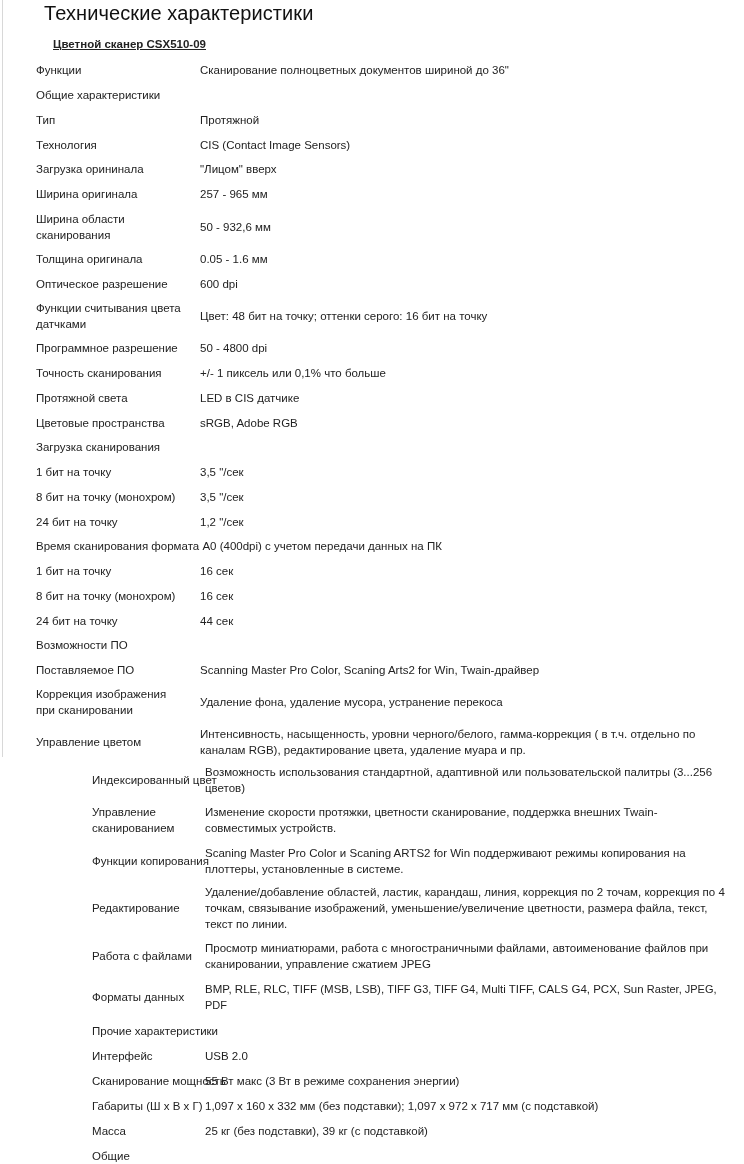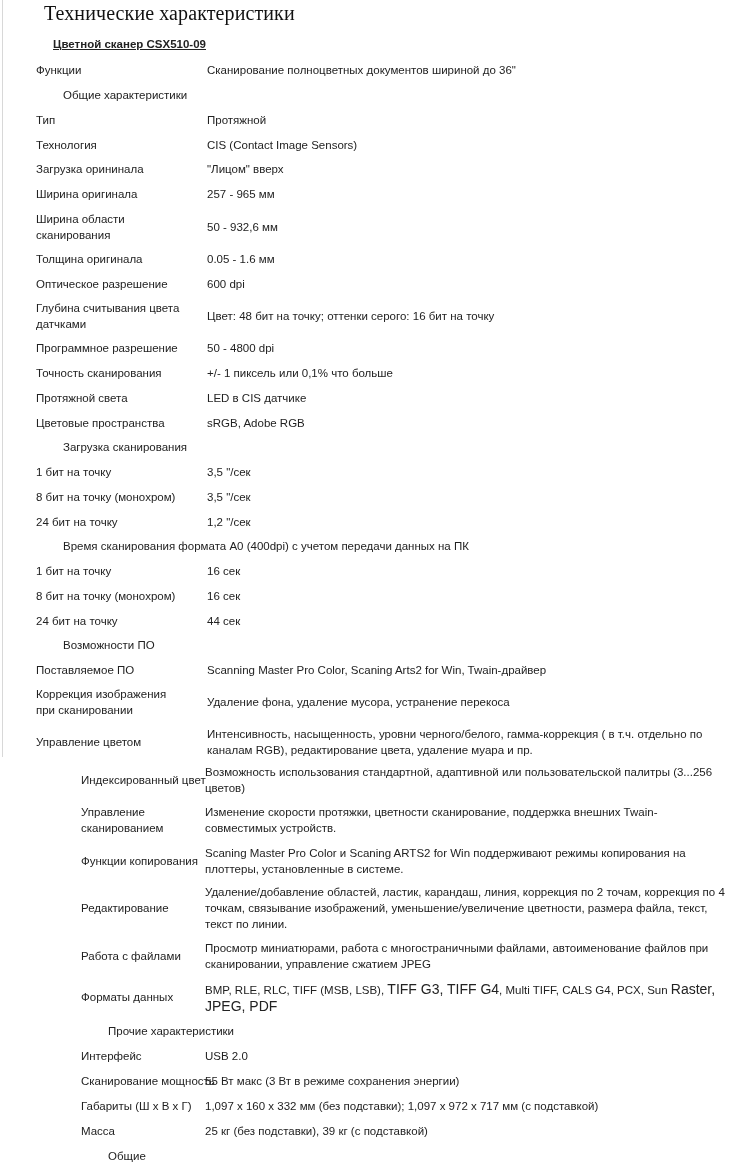--- a/index.html
+++ b/index.html
@@ -25,21 +25,20 @@
     }
     .page-title {
       position: absolute;
       left: 44px;
       top: 2px;
       font-size: 20px;
       color: #111111;
       letter-spacing: 0.1px;
       margin: 0;
       font-weight: normal;
-      font-family: Liberation Serif, serif;
     }
     .product-title {
       position: absolute;
       left: 53px;
       top: 38px;
       font-size: 11.5px;
       font-weight: bold;
       text-decoration: underline;
       color: #222222;
     }
@@ -56,27 +55,27 @@
       font-size: 11.5px;
       line-height: 16px;
     }
     .row .label {
       position: absolute;
       left: 36px;
       width: 150px;
     }
     .row .value {
       position: absolute;
-      left: 207px;
+      left: 200px;
       width: 520px;
     }
-    .row.lower .label { left: 49px; padding-left: 32px; }
+    .row.lower .label { left: 60px; padding-left: 32px; }
     .row.lower .value { left: 205px; }
-    .row.section .label { width: 640px; margin-left: 27px; }
-    .big { font-size: 14px; }
+    .row.section .label { width: 640px; }
+    .big { font-size: 11px; }
   </style>
 </head>
 <body>
 
 <div class="left-rule"></div>
 
 <h1 class="page-title">Технические характеристики</h1>
 <div class="product-title">Цветной сканер CSX510-09</div>
 
 <div class="spec-table">
@@ -110,21 +109,21 @@
   </div>
   <div class="row" style="top:251px">
     <span class="label">Толщина оригинала</span>
     <span class="value">0.05 - 1.6 мм</span>
   </div>
   <div class="row" style="top:276px">
     <span class="label">Оптическое разрешение</span>
     <span class="value">600 dpi</span>
   </div>
   <div class="row" style="top:300px">
-    <span class="label">Глубина считывания цвета датчками</span>
+    <span class="label">Функции считывания цвета датчками</span>
     <span class="value" style="top:8px">Цвет: 48 бит на точку; оттенки серого: 16 бит на точку</span>
   </div>
   <div class="row" style="top:340px">
     <span class="label">Программное разрешение</span>
     <span class="value">50 - 4800 dpi</span>
   </div>
   <div class="row" style="top:365px">
     <span class="label">Точность сканирования</span>
     <span class="value">+/- 1 пиксель или 0,1% что больше</span>
   </div>

